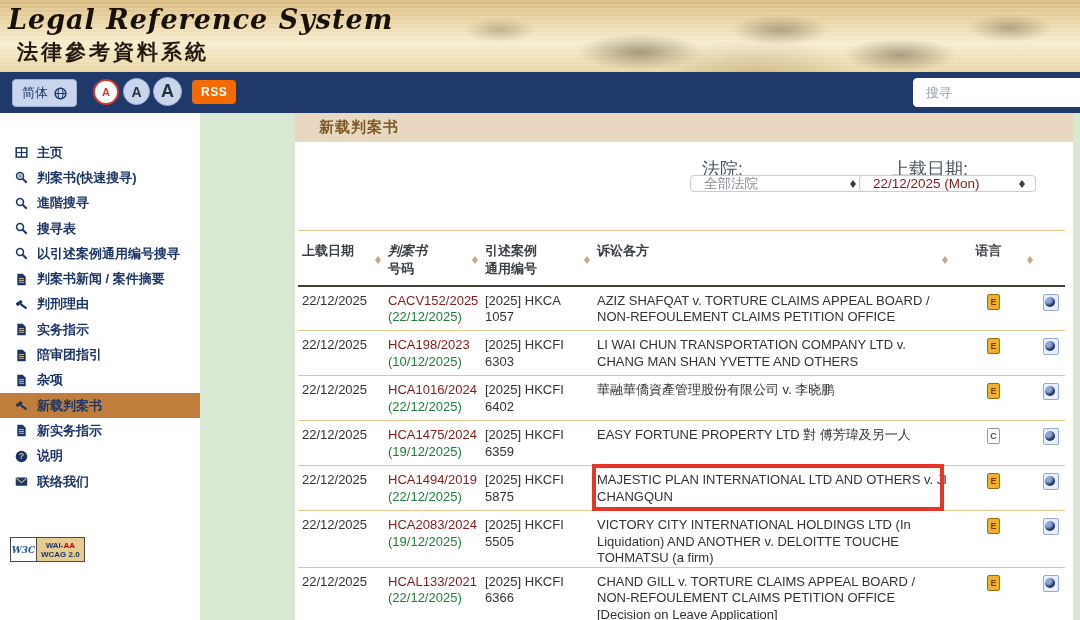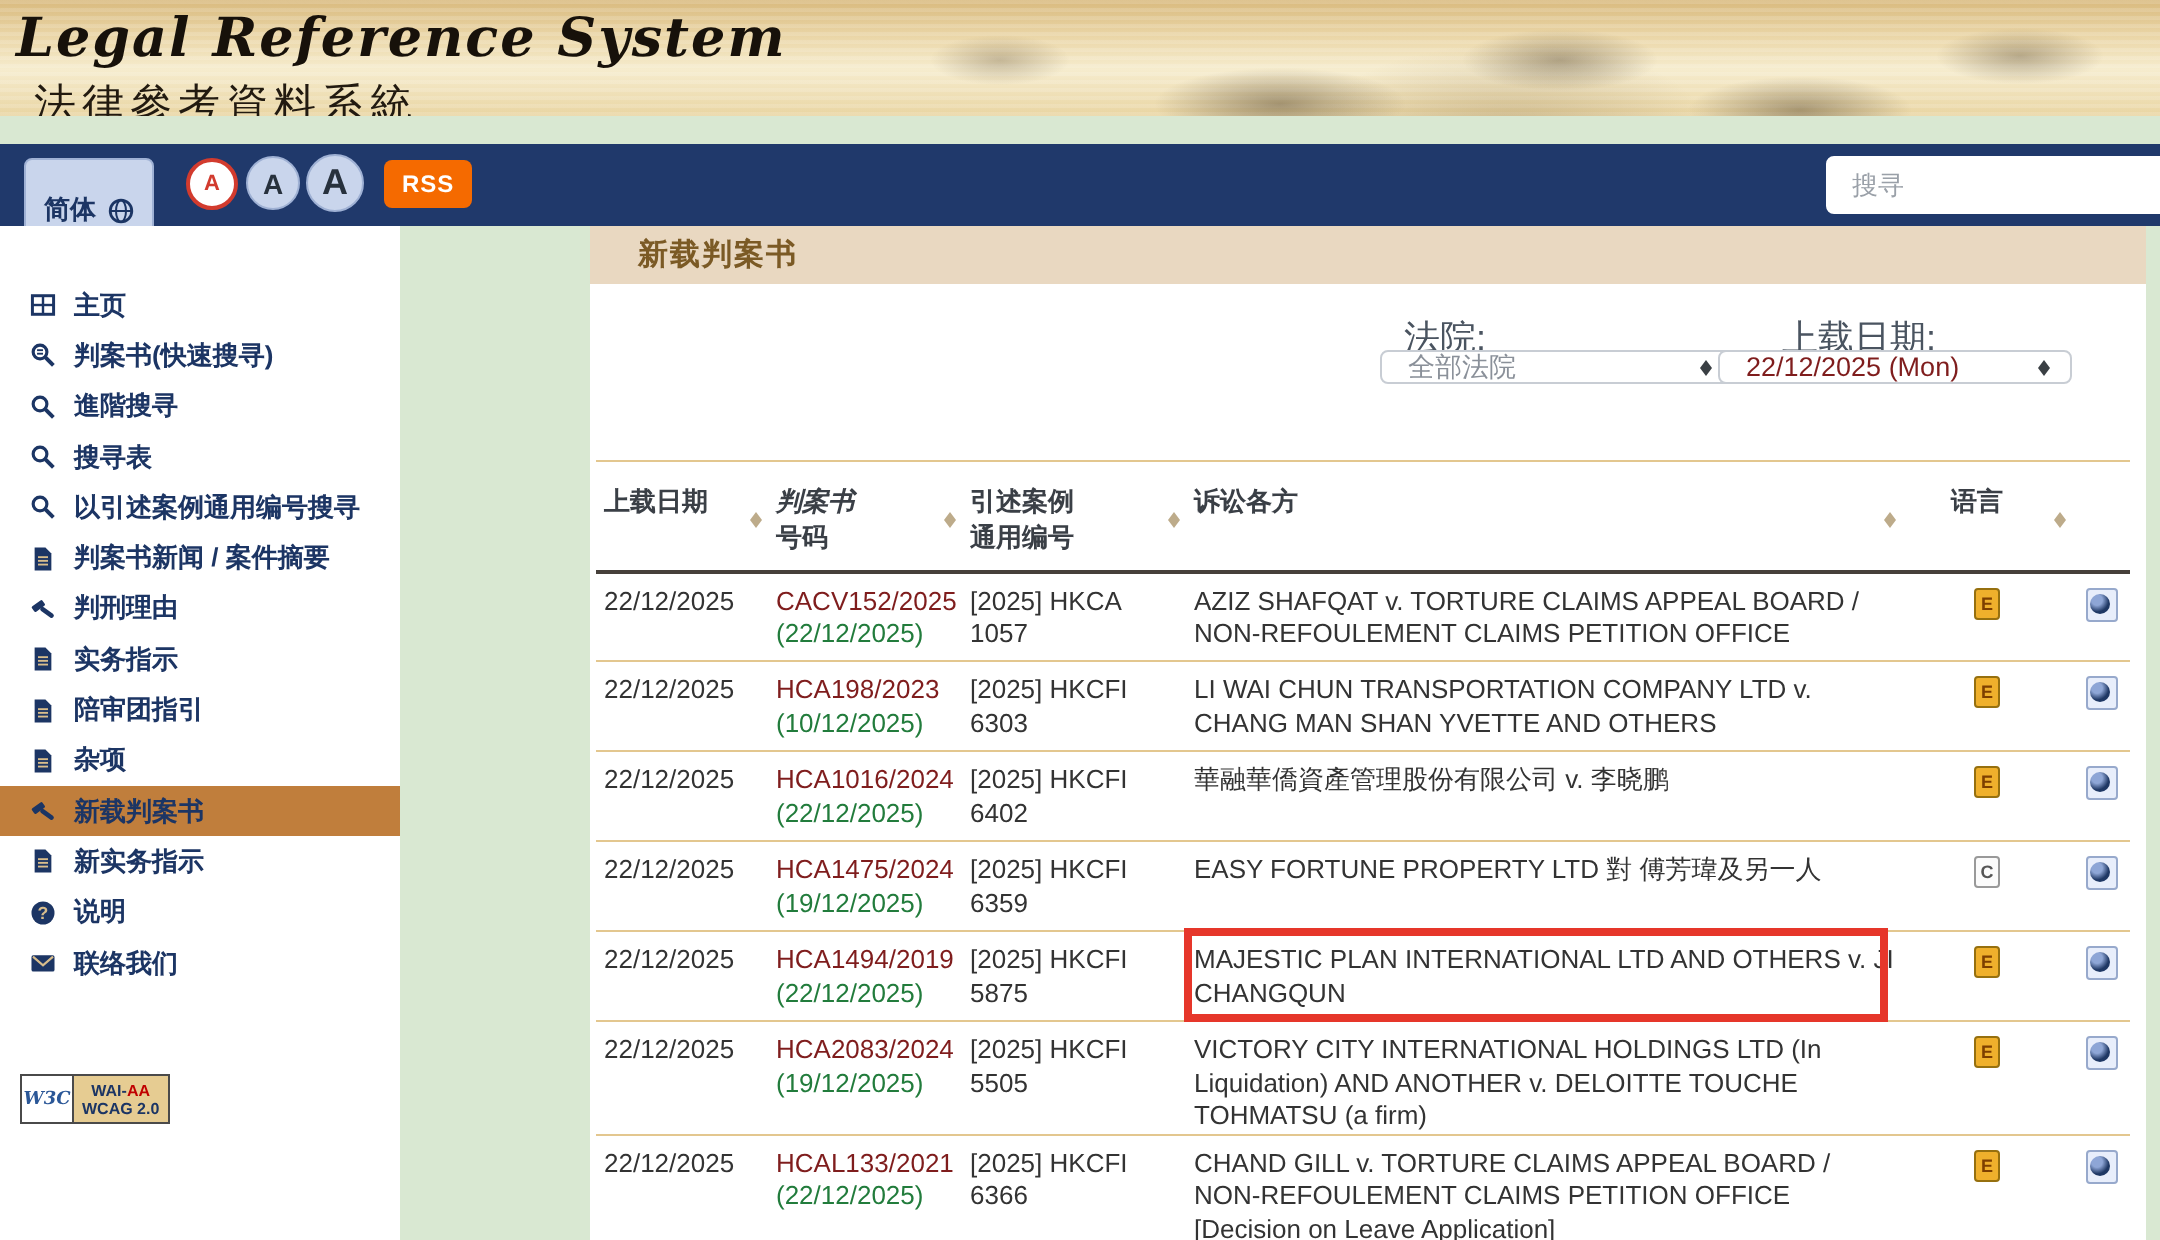--- a/index.html
+++ b/index.html
@@ -4,48 +4,48 @@
 <style>
   html,body{margin:0;padding:0;}
   body{
     width:1080px;height:620px;overflow:hidden;position:relative;
     background:#d9e8d2;
     font-family:"Liberation Sans","DejaVu Sans",sans-serif;
     -webkit-font-smoothing:antialiased;
   }
   
   .banner{
-    position:absolute;left:0;top:0;width:1080px;height:58px;overflow:hidden;
+    position:absolute;left:0;top:0;width:1080px;height:72px;overflow:hidden;
     background:
       radial-gradient(ellipse 90px 26px at 640px 52px, rgba(74,58,34,.45), transparent 70%),
       radial-gradient(ellipse 70px 22px at 780px 30px, rgba(74,58,34,.38), transparent 70%),
       radial-gradient(ellipse 80px 24px at 900px 55px, rgba(74,58,34,.42), transparent 70%),
       radial-gradient(ellipse 60px 20px at 1010px 28px, rgba(74,58,34,.35), transparent 70%),
       radial-gradient(ellipse 50px 18px at 500px 30px, rgba(90,72,44,.30), transparent 70%),
       radial-gradient(ellipse 140px 60px at 70% 110%, rgba(120,94,50,.25), transparent 70%),
       repeating-linear-gradient(180deg, rgba(255,255,255,.14) 0 2px, rgba(0,0,0,0) 2px 4px),
       linear-gradient(180deg,#d9ba7e 0%,#ecd9ac 35%,#f6ecce 60%,#e9d5a2 100%);
   }
   .banner-title-en{
     position:absolute;left:8px;top:4px;
     font-family:"DejaVu Serif","Liberation Serif",serif;
     font-style:italic;font-weight:bold;font-size:27px;letter-spacing:1px;color:#17110a;
   }
   .banner-title-zh{
     position:absolute;left:17px;top:38px;
     font-family:"DejaVu Serif","Liberation Serif",serif;
-    font-weight:normal;font-size:21px;letter-spacing:3px;color:#221a10;
+    font-weight:bold;font-size:21px;letter-spacing:3px;color:#221a10;
   }
   
   .navbar{position:absolute;left:0;top:72px;width:1080px;height:41px;background:#20396b;}
   .lang-btn{
     position:absolute;left:12px;top:7px;height:26px;
     background:#c9d5ec;border:1px solid #9fb1d4;border-radius:4px;
-    display:flex;align-items:center;gap:5px;padding:12px 9px;
-    color:#1c3564;font-size:13px;font-weight:bold;cursor:pointer;
+    display:flex;align-items:center;gap:5px;padding:0 9px;
+    color:#1c3564;font-size:13px;font-weight:normal;cursor:pointer;
   }
   .font-btn{
     position:absolute;border-radius:50%;display:flex;align-items:center;justify-content:center;
     font-weight:bold;cursor:pointer;box-sizing:border-box;
   }
   .font-s{left:93px;top:7px;width:26px;height:26px;background:#fff;border:2px solid #d23b2e;color:#d23b2e;font-size:11px;}
   .font-m{left:123px;top:6px;width:27px;height:27px;background:#c9d5ec;border:1px solid #9fb1d4;color:#27313d;font-size:14px;}
   .font-l{left:153px;top:5px;width:29px;height:29px;background:#c9d5ec;border:1px solid #9fb1d4;color:#27313d;font-size:18px;}
   .rss-btn{
     position:absolute;left:192px;top:8px;height:24px;

